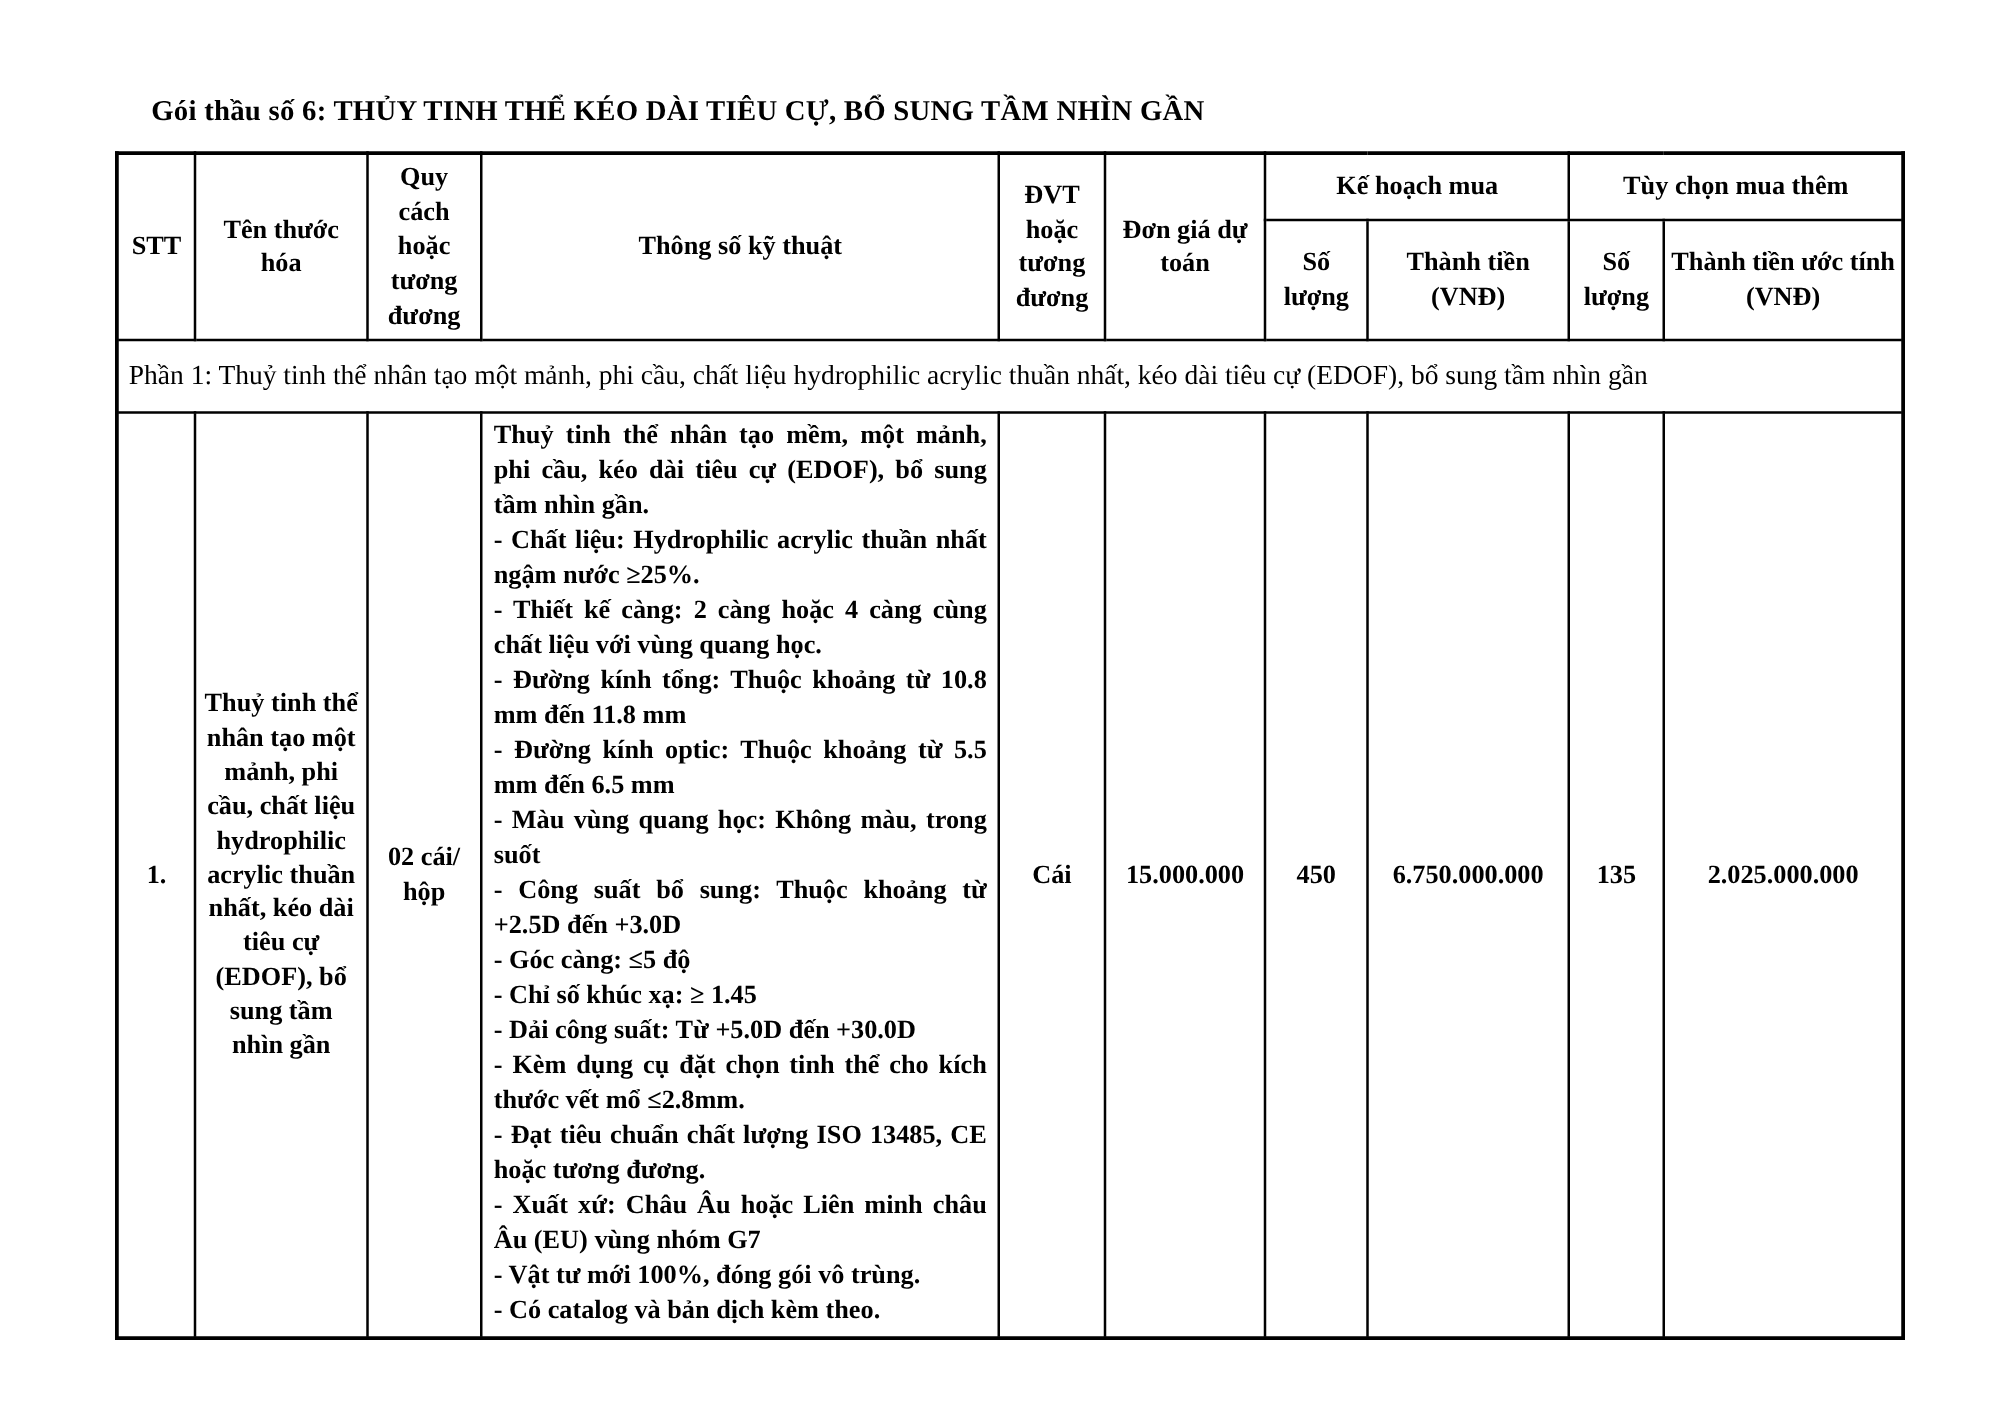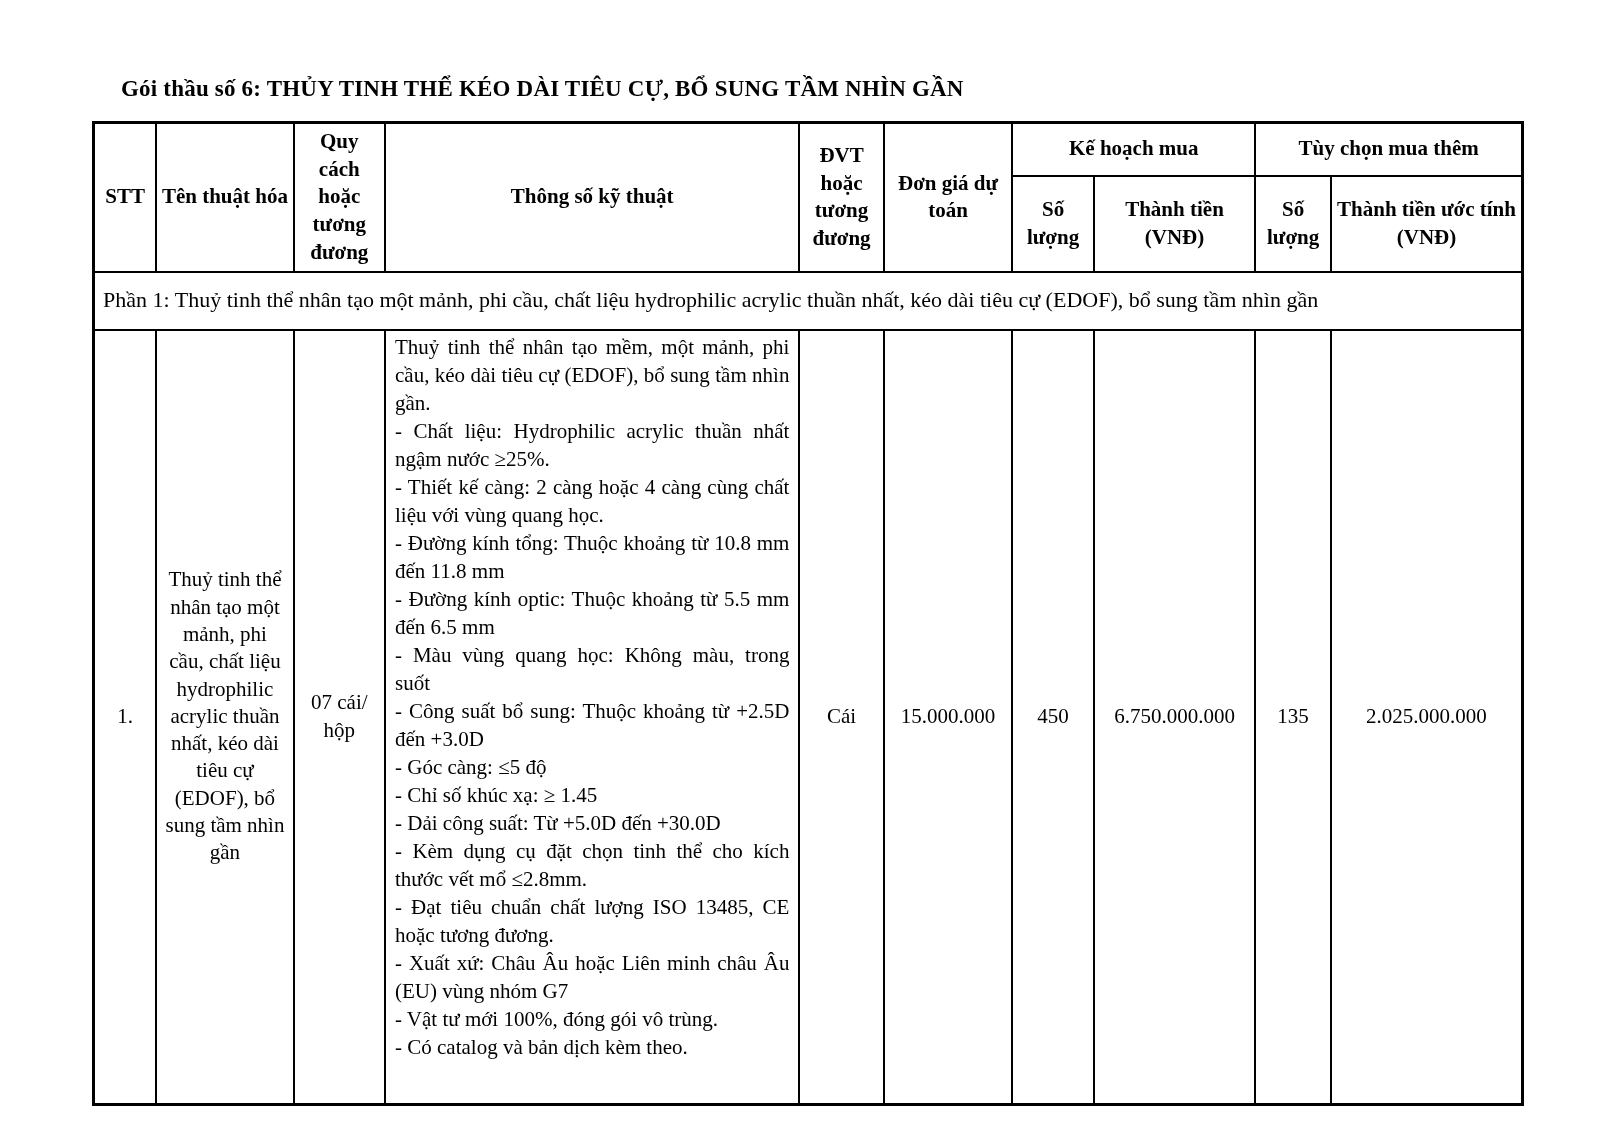--- a/index.html
+++ b/index.html
@@ -30,21 +30,21 @@
     position: absolute;
     left: 92px;
     top: 121px;
     width: 1432px;
     border-collapse: collapse;
     table-layout: fixed;
     border: 3px solid #000;
   }
   .proc-table th, .proc-table td {
     border: 2px solid #000;
-    padding: 20px 6px;
+    padding: 3px 6px;
     vertical-align: middle;
     overflow: hidden;
   }
   .proc-table th {
     font-size: 21px;
     font-weight: bold;
     text-align: center;
     line-height: 1.32;
     padding: 2px 4px;
   }
@@ -58,20 +58,21 @@
     line-height: 1.22;
     padding: 3px 8px;
     height: 50px;
   }
   tr.data-row td {
     font-size: 21px;
     text-align: center;
     vertical-align: middle;
     height: 732px;
     line-height: 1.3;
+    font-weight: bold;
   }
   tr.data-row td.spec-cell {
     text-align: left;
     vertical-align: top;
     padding: 2px 9px;
   }
   .spec-line {
     text-align: justify;
     line-height: 28px;
     font-size: 21px;
@@ -94,21 +95,21 @@
       <col style="width:5.9%">
       <col style="width:9.0%">
       <col style="width:5.7%">
       <col style="width:11.3%">
       <col style="width:5.3%">
       <col style="width:13.4%">
     </colgroup>
     <thead>
       <tr class="hdr-top">
         <th rowspan="2">STT</th>
-        <th rowspan="2">Tên thuật hóa</th>
+        <th rowspan="2">Tên thước hóa</th>
         <th rowspan="2">Quy cách hoặc tương đương</th>
         <th rowspan="2">Thông số kỹ thuật</th>
         <th rowspan="2">ĐVT hoặc tương đương</th>
         <th rowspan="2">Đơn giá dự toán</th>
         <th colspan="2">Kế hoạch mua</th>
         <th colspan="2">Tùy chọn mua thêm</th>
       </tr>
       <tr class="hdr-bottom">
         <th>Số lượng</th>
         <th>Thành tiền (VNĐ)</th>
@@ -116,21 +117,21 @@
         <th>Thành tiền ước tính (VNĐ)</th>
       </tr>
     </thead>
     <tbody>
       <tr class="section-row">
         <td colspan="10">Phần 1: Thuỷ tinh thể nhân tạo một mảnh, phi cầu, chất liệu hydrophilic acrylic thuần nhất, kéo dài tiêu cự (EDOF), bổ sung tầm nhìn gần</td>
       </tr>
       <tr class="data-row">
         <td>1.</td>
         <td class="name-cell">Thuỷ tinh thể nhân tạo một mảnh, phi cầu, chất liệu hydrophilic acrylic thuần nhất, kéo dài tiêu cự (EDOF), bổ sung tầm nhìn gần</td>
-        <td>07 cái/ hộp</td>
+        <td>02 cái/ hộp</td>
         <td class="spec-cell">
             <div class="spec-line">Thuỷ tinh thể nhân tạo mềm, một mảnh, phi cầu, kéo dài tiêu cự (EDOF), bổ sung tầm nhìn gần.</div>
             <div class="spec-line">- Chất liệu: Hydrophilic acrylic thuần nhất ngậm nước ≥25%.</div>
             <div class="spec-line">- Thiết kế càng: 2 càng hoặc 4 càng cùng chất liệu với vùng quang học.</div>
             <div class="spec-line">- Đường kính tổng: Thuộc khoảng từ 10.8 mm đến 11.8 mm</div>
             <div class="spec-line">- Đường kính optic: Thuộc khoảng từ 5.5 mm đến 6.5 mm</div>
             <div class="spec-line">- Màu vùng quang học: Không màu, trong suốt</div>
             <div class="spec-line">- Công suất bổ sung: Thuộc khoảng từ +2.5D đến +3.0D</div>
             <div class="spec-line">- Góc càng: ≤5 độ</div>
             <div class="spec-line">- Chỉ số khúc xạ: ≥ 1.45</div>

